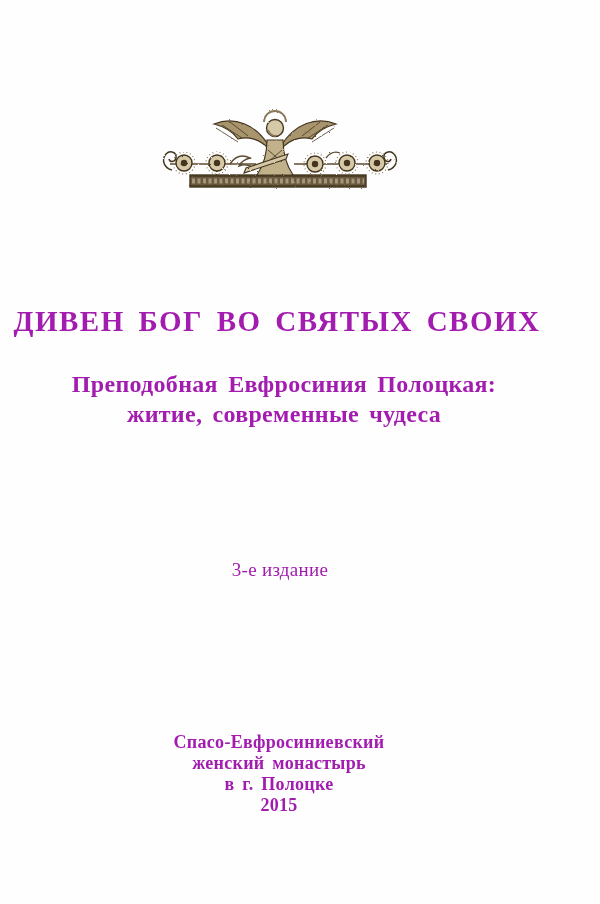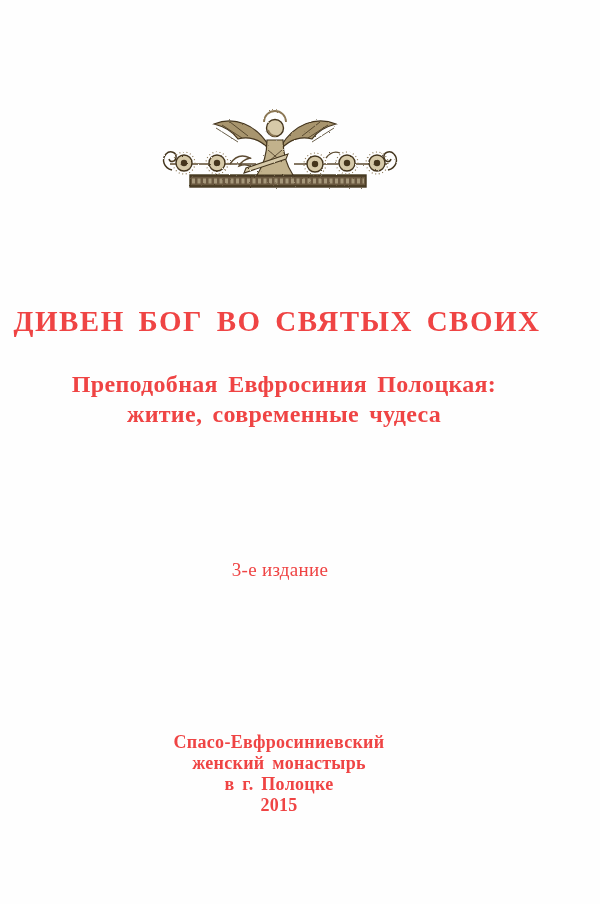--- a/index.html
+++ b/index.html
@@ -8,21 +8,21 @@
     background: #e8e8e8;
   }
   .page {
     position: relative;
     width: 600px;
     height: 904px;
     margin: 0 auto;
     background: #fefefe;
     overflow: hidden;
     font-family: "Liberation Serif", "DejaVu Serif", serif;
-    color: #ef4444;
+    color: #a21caf;
   }
   .ornament {
     position: absolute;
     left: 160px;
     top: 108px;
     width: 240px;
     height: 90px;
   }
   .book-title {
     position: absolute;

